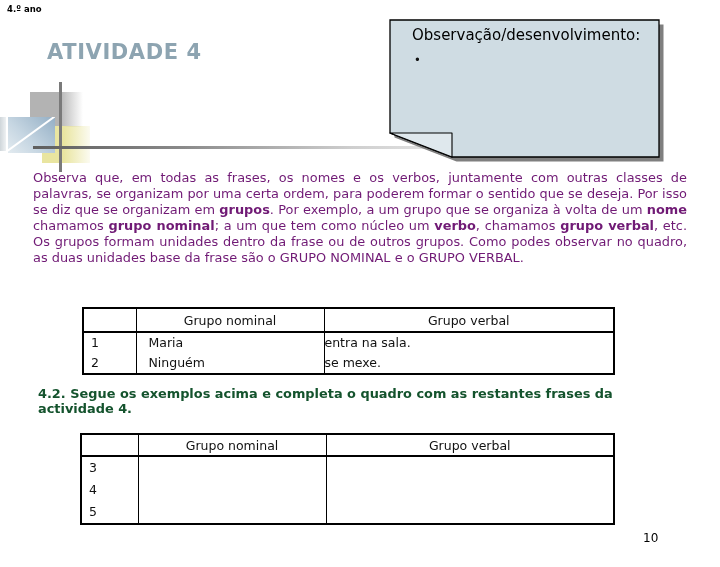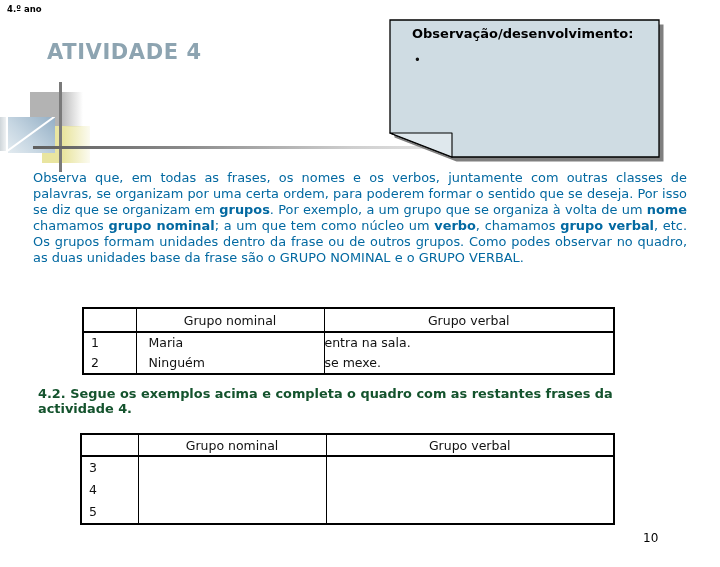--- a/index.html
+++ b/index.html
@@ -28,29 +28,29 @@
     background:linear-gradient(45deg,#e3ebf0 0%,#c6d6e2 40%,#94afc5 100%);}
   .sq-blue .diag{position:absolute;left:-6px;top:15px;width:60px;height:2px;
     background:#fff;transform:rotate(-36deg);}
   .vline{left:59px;top:82px;width:3px;height:90px;background:#7a7a7a;z-index:4;}
   .hline{left:33px;top:146px;width:427px;height:3px;z-index:4;
     background:linear-gradient(to right,#5e5e5e,#8a8a8a 35%,#cfcfcf 75%,#e8e8e8);}
 
   
   .note{left:386px;top:16px;width:282px;height:150px;z-index:5;}
   .note svg{display:block;}
-  .note-title{left:412px;top:26px;z-index:6;font-size:13px;font-weight:bold;color:#000;}
+  .note-title{left:412px;top:26px;z-index:6;font-size:15px;font-weight:normal;color:#000;}
   .note-bullet{left:414px;top:53px;z-index:6;width:200px;font-size:11.5px;line-height:14px;
     display:flex;}
   .note-bullet .marker{width:11px;flex:0 0 11px;}
   .note-bullet .btxt{width:170px;}
 
   
   .para{left:33px;top:170px;width:654px;font-size:12.9px;line-height:15.9px;
-    text-align:justify;color:#0369a1;}
+    text-align:justify;color:#701a75;}
   .para b{font-weight:bold;}
 
   
   .prompt{left:38px;top:386px;width:585px;font-size:12.9px;line-height:15.4px;color:#14532d;font-weight:bold;}
 
   
   table.gtable{border-collapse:collapse;table-layout:fixed;background:#fff;
     border:2px solid var(--table_border,#000);}
   table.gtable th, table.gtable td{
     border-left:1.5px solid var(--table_border,#000);

